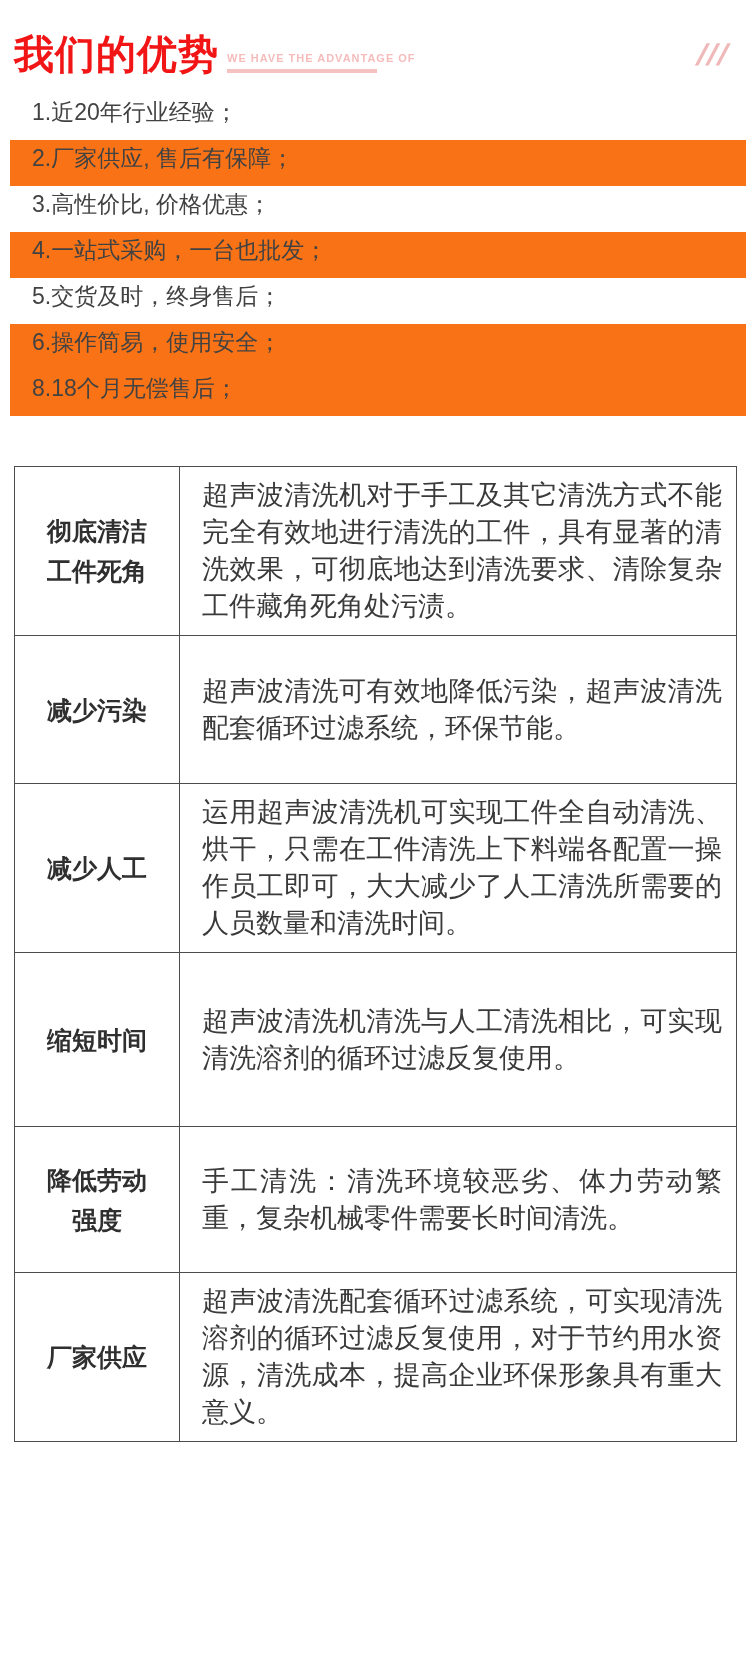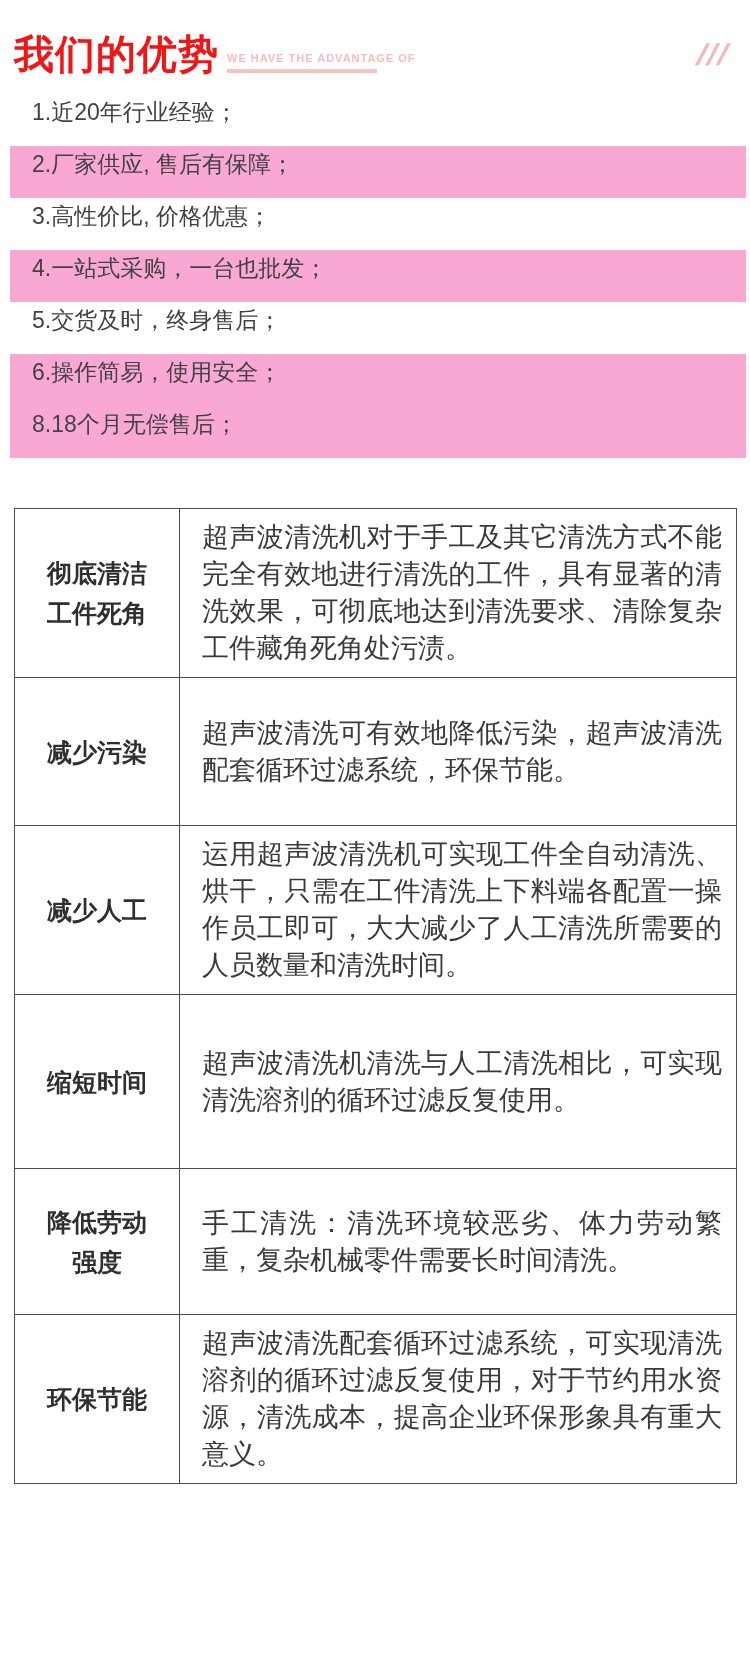--- a/index.html
+++ b/index.html
@@ -55,25 +55,25 @@
   }
 
   
   .adv-list {
     margin-top: 18px;
   }
   .list-item {
     font-size: 23px;
     color: #424242;
     line-height: 31px;
-    padding: 3px 0 18px 22px;
+    padding: 3px 0 12px 22px;
     margin: 0 4px 0 10px;
   }
   .list-item.striped {
-    background: #f9a8d4;
+    background: #f97316;
   }
 
   
   .adv-table-wrap {
     margin: 50px 13px 0 14px;
     border-radius: 26px;
   }
   table.adv-table {
     width: 723px;
     border-collapse: collapse;
@@ -142,18 +142,18 @@
       <tr style="height:174px;">
         <td class="cell-title">缩短时间</td>
         <td class="cell-desc">超声波清洗机清洗与人工清洗相比，可实现清洗溶剂的循环过滤反复使用。</td>
       </tr>
       <tr style="height:146px;">
         <td class="cell-title">降低劳动
 强度</td>
         <td class="cell-desc">手工清洗：清洗环境较恶劣、体力劳动繁重，复杂机械零件需要长时间清洗。</td>
       </tr>
       <tr style="height:152px;">
-        <td class="cell-title">环保节能</td>
+        <td class="cell-title">厂家供应</td>
         <td class="cell-desc">超声波清洗配套循环过滤系统，可实现清洗溶剂的循环过滤反复使用，对于节约用水资源，清洗成本，提高企业环保形象具有重大意义。</td>
       </tr>
     </tbody>
   </table>
 </div>
 
 </body></html>

